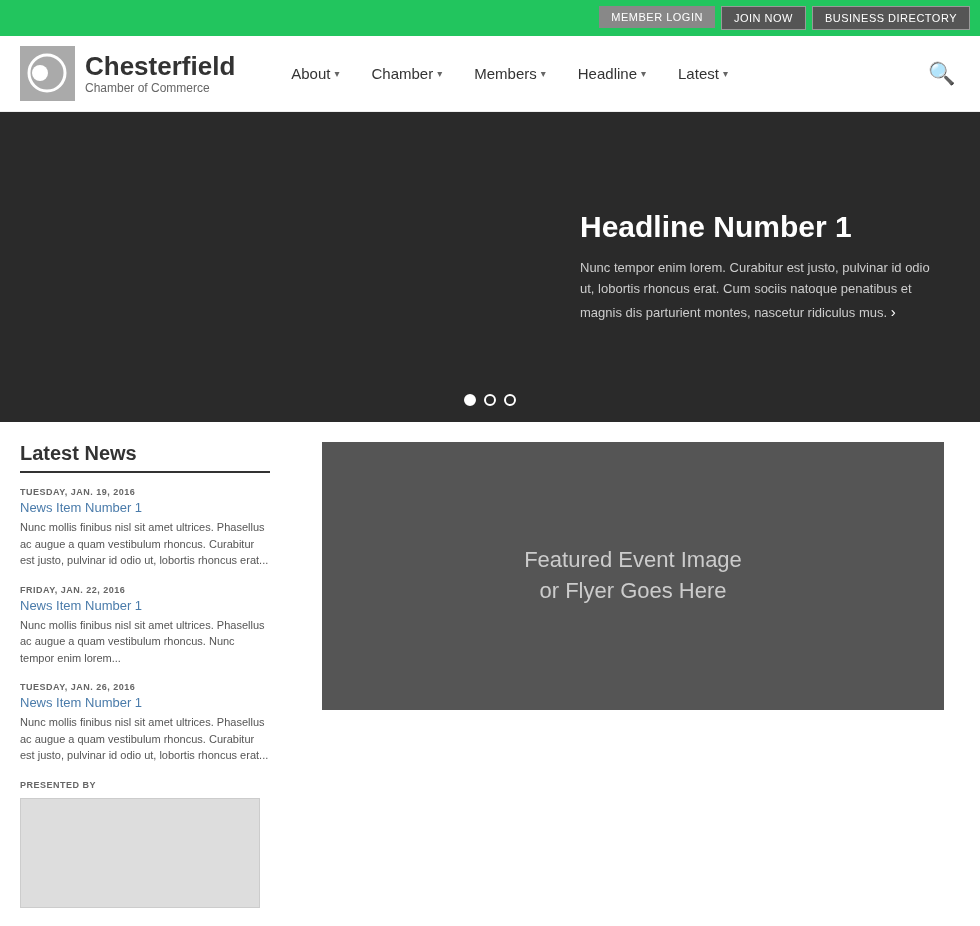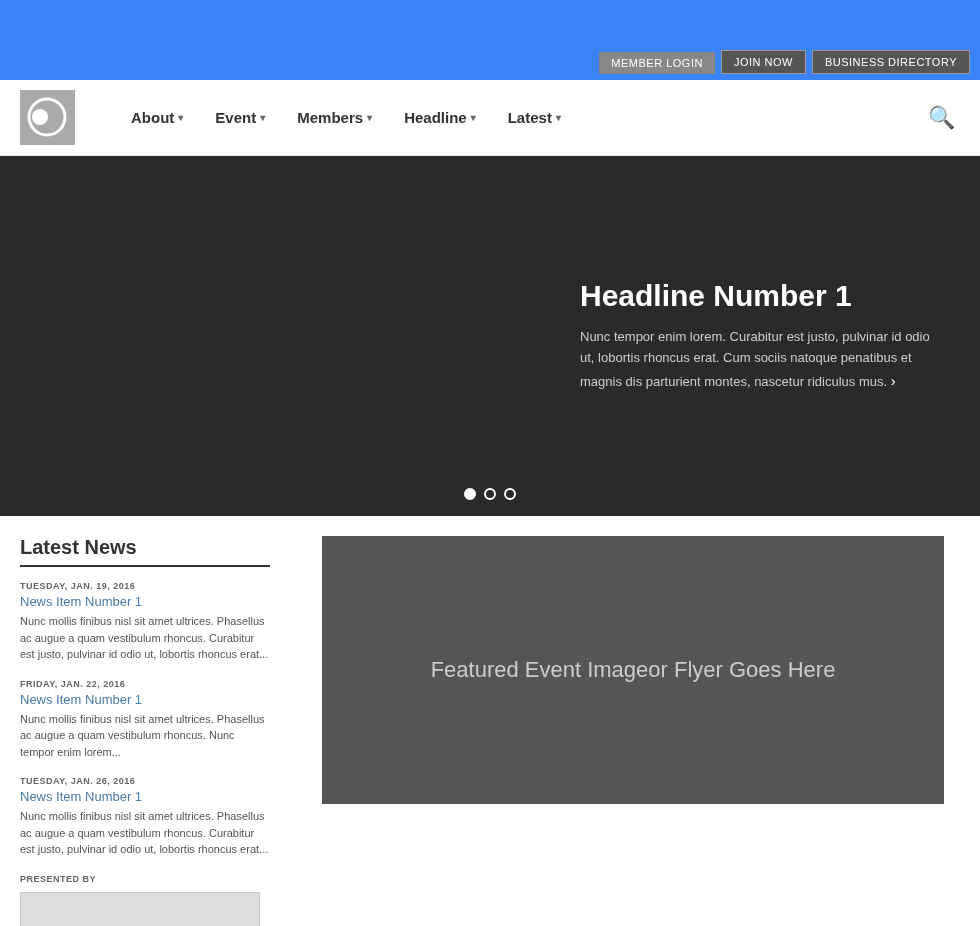--- a/index.html
+++ b/index.html
@@ -1,40 +1,39 @@
 <!DOCTYPE html>
 <html><head>
   <meta charset="utf-8">
   <style>
     * { box-sizing: border-box; margin: 0; padding: 0; }
     body { font-family: Arial, Helvetica, sans-serif; background: #fff; width: 980px; }
 
     
     .top-bar {
-      background: #3b82f6;
+      background: #22c55e;
       display: flex;
       justify-content: flex-end;
-      align-items: flex-end;
+      align-items: flex-start;
       padding: 6px 10px;
       gap: 6px;
     }
     .top-bar-btn {
       background: #888;
       color: #fff;
       border: none;
       padding: 5px 12px;
       font-size: 11px;
       cursor: pointer;
       letter-spacing: 0.5px;
       text-transform: uppercase;
     }
     .top-bar-btn.join {
       background: #555;
       border: 1px solid #999;
-      margin-top: 44px;
     }
     .top-bar-btn.biz {
       background: #555;
       border: 1px solid #999;
     }
 
     
     .header {
       display: flex;
       align-items: center;
@@ -64,21 +63,20 @@
     }
     .logo-sub {
       font-size: 12px;
       color: #666;
     }
     nav {
       display: flex;
       align-items: center;
       gap: 0;
       flex: 1;
-      font-weight: bold;
     }
     .nav-item {
       display: flex;
       align-items: center;
       padding: 8px 16px;
       font-size: 15px;
       color: #333;
       cursor: pointer;
       gap: 4px;
       white-space: nowrap;
@@ -94,21 +92,21 @@
       cursor: pointer;
       font-size: 22px;
       color: #333;
       padding: 4px;
     }
 
     
     .hero {
       background: #2a2a2a;
       width: 100%;
-      height: 360px;
+      height: 310px;
       position: relative;
       display: flex;
       align-items: center;
     }
     .hero-content {
       margin-left: auto;
       max-width: 420px;
       padding: 30px 40px 30px 20px;
       color: #fff;
     }
@@ -211,20 +209,21 @@
       flex: 1;
       padding: 0 16px;
     }
     .featured-event-box {
       width: 100%;
       height: 268px;
       background: #555;
       display: flex;
       align-items: center;
       justify-content: center;
+      flex-direction: column;
       color: #ccc;
       font-size: 22px;
       text-align: center;
       line-height: 1.4;
       margin-bottom: 14px;
     }
 
     
     .sponsor-section {
       width: 140px;
@@ -255,28 +254,32 @@
   <button class="top-bar-btn biz">BUSINESS DIRECTORY</button>
 </div>
 
 <div class="header">
   <div class="logo-area">
     <svg class="logo-icon" viewBox="0 0 55 55" xmlns="http://www.w3.org/2000/svg">
       <rect width="55" height="55" fill="#aaa"></rect>
       <circle cx="27" cy="27" r="18" fill="none" stroke="#fff" stroke-width="3"></circle>
       <circle cx="20" cy="27" r="8" fill="#fff"></circle>
     </svg>
+    <div class="logo-text">
+      <span class="logo-name">Chesterfield</span>
+      <span class="logo-sub">Chamber of Commerce</span>
+    </div>
   </div>
   <nav>
     <div class="nav-item">
       <span>About</span>
       <span class="nav-chevron">▾</span>
     </div>
     <div class="nav-item">
-      <span>Event</span>
+      <span>Chamber</span>
       <span class="nav-chevron">▾</span>
     </div>
     <div class="nav-item">
       <span>Members</span>
       <span class="nav-chevron">▾</span>
     </div>
     <div class="nav-item">
       <span>Headline</span>
       <span class="nav-chevron">▾</span>
     </div>

